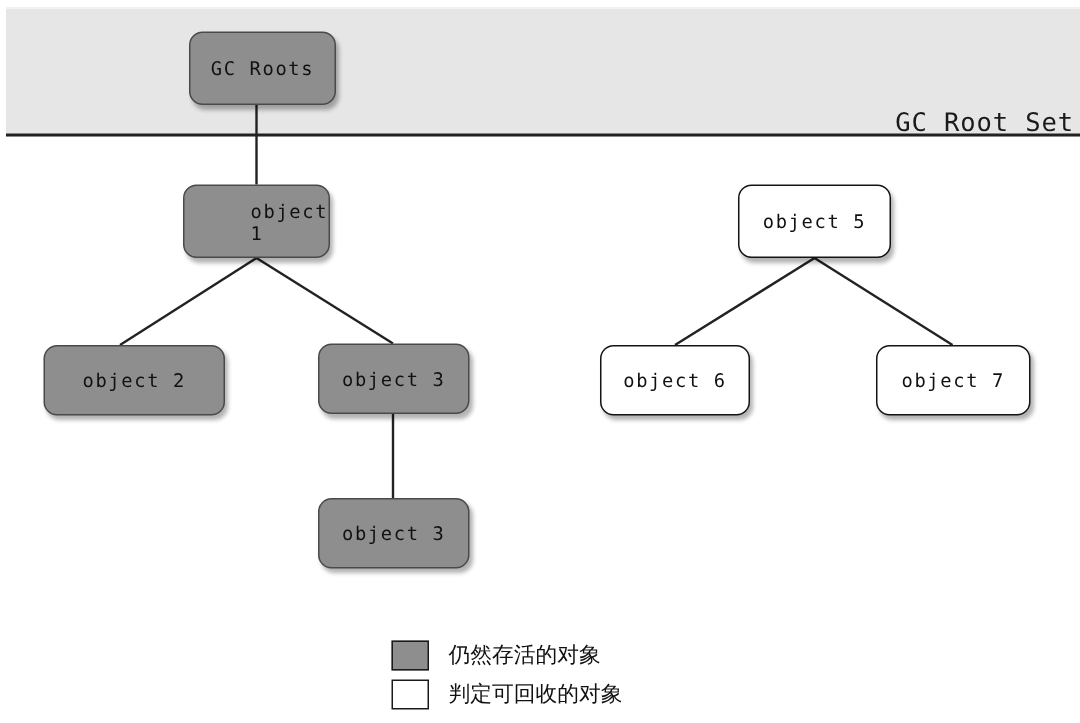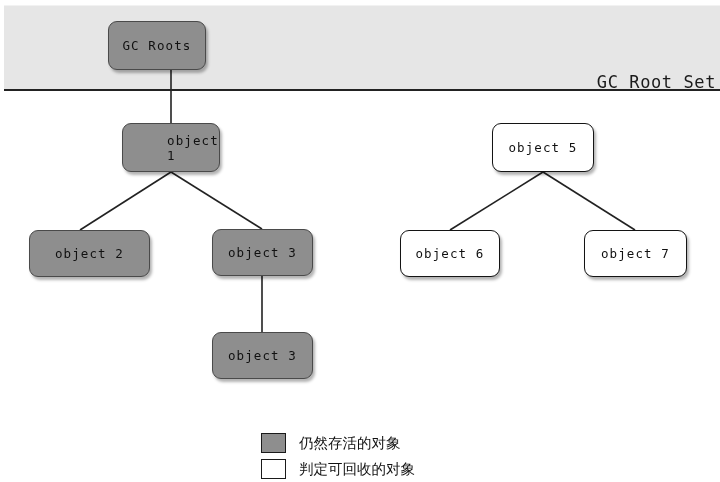--- a/index.html
+++ b/index.html
@@ -91,21 +91,21 @@
 
   
   .legend {
     position: absolute;
     left: 261px;
     top: 427px;
     width: 260px;
   }
   .legend-row {
     display: flex;
-    align-items: flex-end;
+    align-items: flex-start;
     height: 26px;
   }
   .legend-swatch {
     width: 25px;
     height: 20px;
     box-sizing: border-box;
     border: 1.6px solid #1a1a1a;
     flex: 0 0 auto;
   }
   .legend-swatch.alive { background: #8e8e8e; }
@@ -130,21 +130,21 @@
   <svg id="connectors" viewBox="0 0 720 482" width="720" height="482" xmlns="http://www.w3.org/2000/svg">
       <line x1="171" y1="70" x2="171" y2="123"></line>
       <line x1="171" y1="172" x2="80" y2="230"></line>
       <line x1="171" y1="172" x2="262" y2="229"></line>
       <line x1="262" y1="276" x2="262" y2="332"></line>
       <line x1="543" y1="172" x2="450" y2="230"></line>
       <line x1="543" y1="172" x2="635" y2="230"></line>
     </svg>
 
   <div id="nodes-layer">
-      <div class="node alive" style="left: 108px; top: 21px; width: 98px; height: 49px;">
+      <div class="node alive" style="left: 126px; top: 21px; width: 98px; height: 49px;">
         <span>GC Roots</span>
       </div>
       <div class="node alive" style="left: 122px; top: 123px; width: 98px; height: 49px; padding-left: 44px;">
         <span>object 1</span>
       </div>
       <div class="node alive" style="left: 29px; top: 230px; width: 121px; height: 47px;">
         <span>object 2</span>
       </div>
       <div class="node alive" style="left: 212px; top: 229px; width: 101px; height: 47px;">
         <span>object 3</span>

